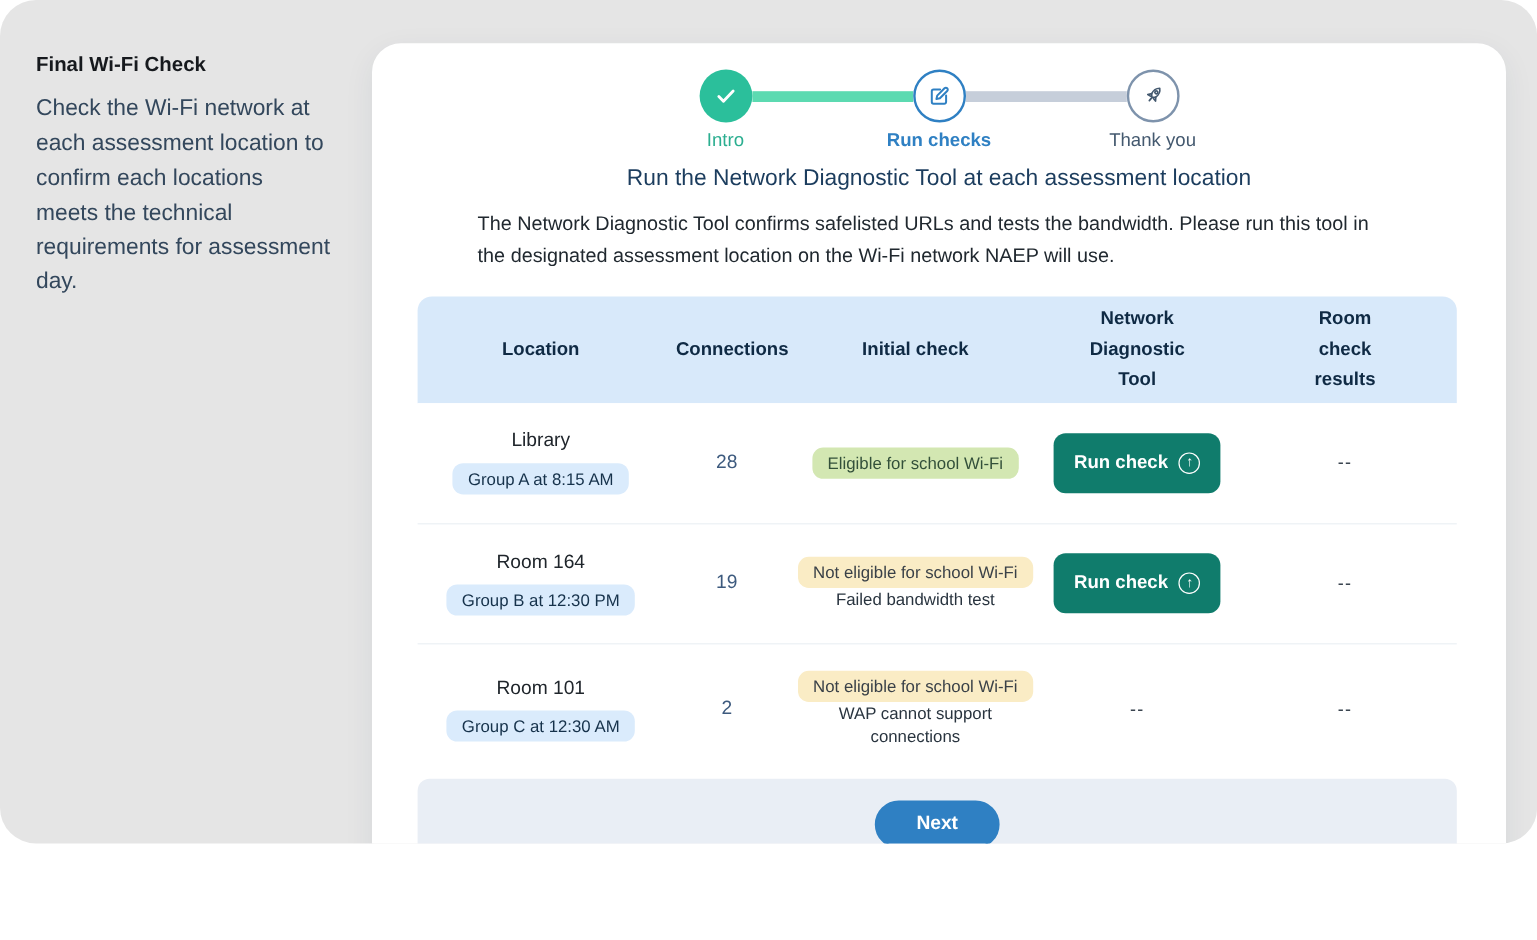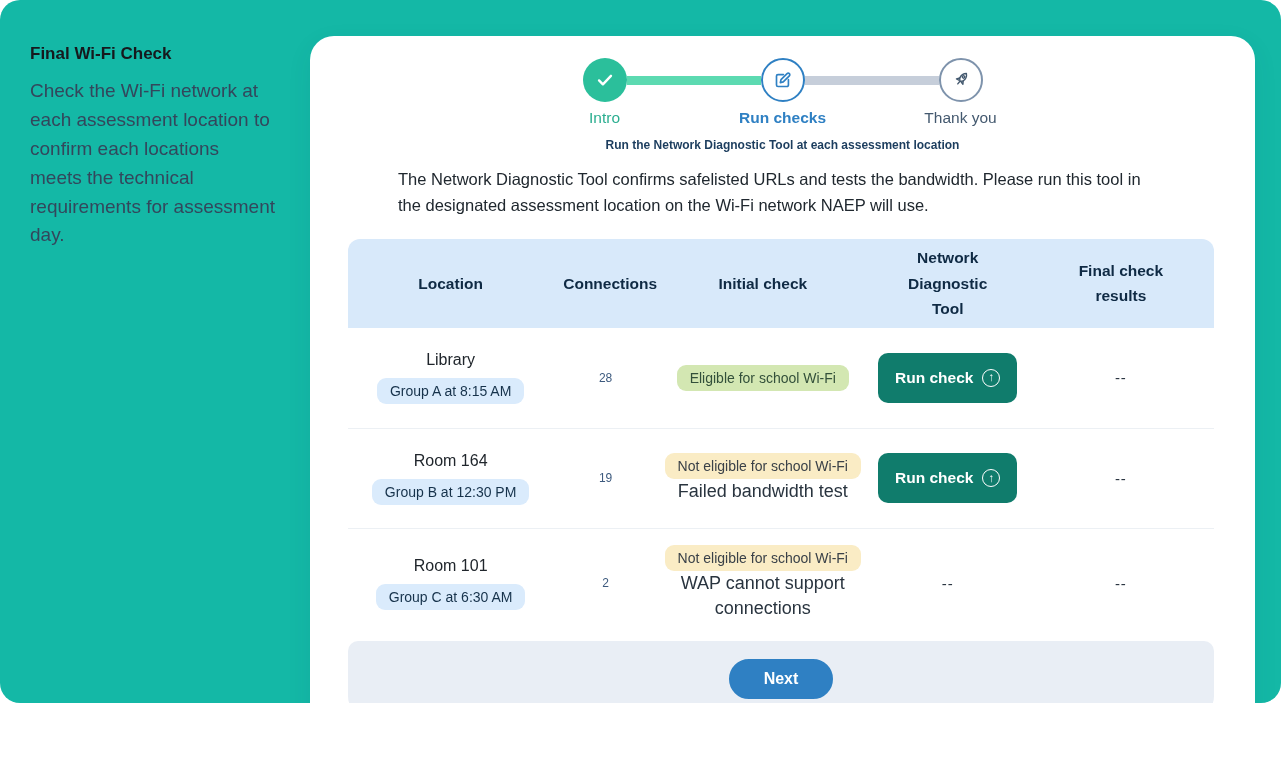--- a/index.html
+++ b/index.html
@@ -1,19 +1,19 @@
 <!DOCTYPE html>
 <html><head>
 <meta charset="utf-8">
 <style>
   * { margin: 0; padding: 0; box-sizing: border-box; }
   html, body { width: 1281px; height: 783px; background: #ffffff; font-family: "Liberation Sans", "DejaVu Sans", sans-serif; }
   .page {
     position: relative; width: 1281px; height: 703px;
-    background: #14b8a6; border-radius: 20px; overflow: hidden;
+    background: #e5e5e5; border-radius: 30px; overflow: hidden;
   }
 
   
   .sidebar { position: absolute; left: 30px; top: 44px; width: 255px; }
   .sidebar-title { font-size: 17px; font-weight: 700; color: #16191d; }
   .sidebar-desc { margin-top: 13px; font-size: 19px; line-height: 1.52; color: #33475C; width: 246px; }
 
   
   .card {
     position: absolute; left: 310px; top: 36px; width: 945px; height: 709px;
@@ -37,21 +37,21 @@
     white-space: nowrap; font-size: 15.5px;
   }
   .step.complete .step-label { color: #2BAE90; }
   .step.active .step-label { color: #2F80C3; font-weight: 700; }
   .step.upcoming .step-label { color: #44596F; }
   .connector { height: 9px; width: 134px; flex: 0 0 auto; }
   .connector.done { background: #5CDAB1; }
   .connector.todo { background: #C6CEDA; }
 
   
-  .main-heading { text-align: center; font-size: 12px; font-weight: 700; color: #1C3D5E; margin-top: 10px; }
+  .main-heading { text-align: center; font-size: 19px; font-weight: 400; color: #1C3D5E; margin-top: 10px; }
   .main-desc {
     margin: 14px 90px 0 88px; max-width: 770px;
     font-size: 16.5px; line-height: 1.58; color: #20282f;
   }
 
   
   .table-wrap { margin: 21px 41px 0 38px; }
   .thead {
     display: flex; background: #D8E9FA; border-radius: 12px 12px 0 0;
     min-height: 60px; align-items: center;
@@ -72,22 +72,22 @@
   .trow.tall { min-height: 110px; }
   .td { display: flex; flex-direction: column; align-items: center; justify-content: flex-start; padding: 10px 6px; }
   .loc-name { font-size: 16px; color: #20262c; margin-bottom: 9px; }
   .pill {
     display: inline-block; border-radius: 9px; padding: 5px 13px;
     font-size: 14px; white-space: nowrap;
   }
   .pill-group { background: #DAEBFC; color: #16324B; }
   .pill-green { background: #D3E7B2; color: #33503a; }
   .pill-yellow { background: #FAECC5; color: #3a4148; }
-  .conn-num { font-size: 12px; color: #3D5A7E; }
-  .note { font-size: 18px; color: #29343f; text-align: center; max-width: 176px; line-height: 1.4; }
+  .conn-num { font-size: 16px; color: #3D5A7E; }
+  .note { font-size: 14px; color: #29343f; text-align: center; max-width: 176px; line-height: 1.4; }
   .dash { font-size: 15px; color: #2b3642; letter-spacing: 1px; }
   .run-btn {
     display: inline-flex; align-items: center; gap: 9px;
     background: #107C6C; color: #ffffff; border: none; cursor: pointer;
     border-radius: 10px; padding: 16px 17px; font-size: 15.5px; font-weight: 700;
     font-family: inherit;
   }
   .circle-arrow {
     width: 18px; height: 18px; border: 1.6px solid #ffffff; border-radius: 50%;
     display: inline-flex; align-items: center; justify-content: center;
@@ -160,21 +160,21 @@
 
     <div class="main-heading">Run the Network Diagnostic Tool at each assessment location</div>
     <div class="main-desc">The Network Diagnostic Tool confirms safelisted URLs and tests the bandwidth. Please run this tool in the designated assessment location on the Wi-Fi network NAEP will use.</div>
 
     <div class="table-wrap">
       <div class="thead">
         <div class="th col-location">Location</div>
         <div class="th col-connections">Connections</div>
         <div class="th col-initial">Initial check</div>
         <div class="th col-ndt" style="padding-left:34px;padding-right:34px;">Network Diagnostic Tool</div>
-        <div class="th col-final" style="padding-left:48px;padding-right:48px;">Final check results</div>
+        <div class="th col-final" style="padding-left:48px;padding-right:48px;">Room check results</div>
       </div>
 
       <div class="trow">
         <div class="td col-location">
           <div class="loc-name">Library</div>
           <span class="pill pill-group">Group A at 8:15 AM</span>
         </div>
         <div class="td col-connections">
           <span class="conn-num">28</span>
         </div>
@@ -211,21 +211,21 @@
           </button>
         </div>
         <div class="td col-final">
           <span class="dash">--</span>
         </div>
       </div>
 
       <div class="trow tall">
         <div class="td col-location">
           <div class="loc-name">Room 101</div>
-          <span class="pill pill-group">Group C at 6:30 AM</span>
+          <span class="pill pill-group">Group C at 12:30 AM</span>
         </div>
         <div class="td col-connections">
           <span class="conn-num">2</span>
         </div>
         <div class="td col-initial">
           <span class="pill pill-yellow">Not eligible for school Wi-Fi</span>
           <div class="note">WAP cannot support connections</div>
         </div>
         <div class="td col-ndt">
           <span class="dash">--</span>

